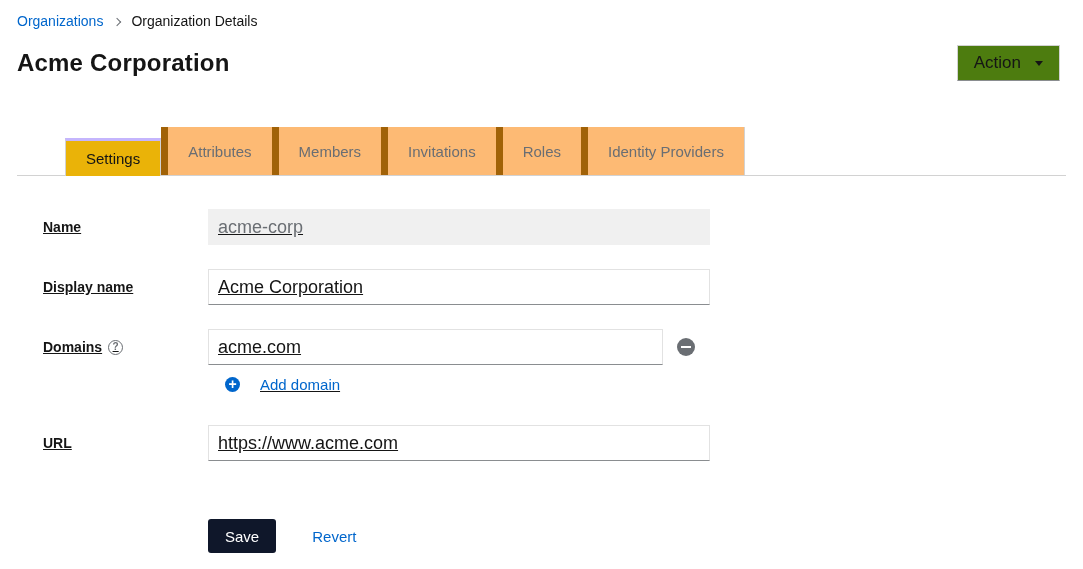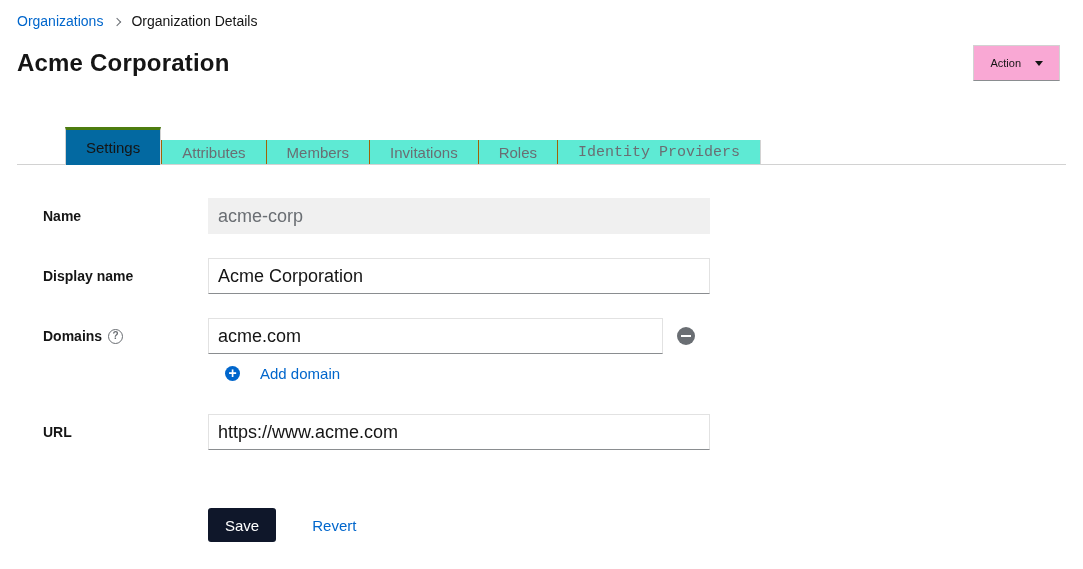--- a/index.html
+++ b/index.html
@@ -12,36 +12,36 @@
 
   
   .breadcrumb { display: flex; align-items: center; gap: 11px; padding: 13px 0 0 17px; font-size: 14px; }
   .breadcrumb-link { color: #0066cc; text-decoration: none; cursor: pointer; }
   .chevron { width: 6px; height: 6px; border-top: 1.5px solid #6a6e73; border-right: 1.5px solid #6a6e73; transform: rotate(45deg); margin-top: 1px; flex: 0 0 auto; }
   .breadcrumb-current { color: #151515; }
 
   
   .page-header { display: flex; justify-content: space-between; align-items: center; margin: 16px 23px 0 17px; height: 36px; }
   .page-title { font-size: 24px; font-weight: 600; letter-spacing: 0.2px; }
-  .action-btn { display: flex; align-items: center; gap: 14px; height: 36px; padding: 0 16px; background: #f9a8d4;
-    border: 1px solid #d2d2d2; border-bottom-color: #8a8d90; font-size: 11px; color: #151515;
+  .action-btn { display: flex; align-items: center; gap: 14px; height: 36px; padding: 0 16px; background: #4d7c0f;
+    border: 1px solid #d2d2d2; border-bottom-color: #8a8d90; font-size: 17px; color: #151515;
     font-family: inherit; cursor: pointer; }
   .caret-down { width: 0; height: 0; border-left: 4px solid transparent; border-right: 4px solid transparent; border-top: 5px solid #151515; }
 
   
   .tabs-bar { display: flex; align-items: flex-end; margin: 46px 17px 0 17px; padding-left: 48px; border-bottom: 1px solid #d2d2d2; }
-  .tab { height: 24px; display: flex; align-items: center; padding: 0 20px; background: #5eead4; color: #6a6e73;
-    font-size: 15px; border-left: 1px solid #a16207; cursor: pointer; white-space: nowrap; }
-  .tab:last-of-type { border-right: 1px solid #d2d2d2; font-family: Liberation Mono, monospace; }
-  .tab.active { background: #0369a1; color: #151515; height: 38px; border-top: 3px solid #4d7c0f;
+  .tab { height: 48px; display: flex; align-items: center; padding: 0 20px; background: #fdba74; color: #6a6e73;
+    font-size: 15px; border-left: 7px solid #a16207; cursor: pointer; white-space: nowrap; }
+  .tab:last-of-type { border-right: 1px solid #d2d2d2; }
+  .tab.active { background: #eab308; color: #151515; height: 38px; border-top: 3px solid #c4b5fd;
     border-left: 1px solid #d2d2d2; border-right: 1px solid #d2d2d2; margin-bottom: -1px; }
 
   
   .form { margin: 33px 0 0 43px; }
-  .row { display: flex; align-items: center; margin-bottom: 24px; }
+  .row { display: flex; align-items: center; margin-bottom: 24px; text-decoration: underline; }
   .row.domains-row { align-items: flex-start; margin-bottom: 32px; }
   .row.domains-row .label-col { margin-top: 10px; }
   .label-col { width: 165px; flex: 0 0 165px; font-size: 14px; font-weight: bold; color: #151515;
     display: flex; align-items: center; }
   .help-icon { width: 15px; height: 15px; border-radius: 50%; border: 1px solid #6a6e73; color: #6a6e73;
     display: inline-flex; align-items: center; justify-content: center; margin-left: 6px; cursor: pointer; flex: 0 0 auto; }
   .help-icon::before { content: "?"; font-size: 10px; font-weight: bold; line-height: 1; }
   .text-input { width: 502px; height: 36px; padding: 0 9px; font-size: 18px; color: #151515;
     font-family: inherit; background: #fff; border: 1px solid #e2e2e2; border-bottom-color: #8a8d90; outline: none; }
   .text-input:disabled { background: #f0f0f0; color: #6a6e73; border-color: transparent; border-bottom-color: transparent; }

